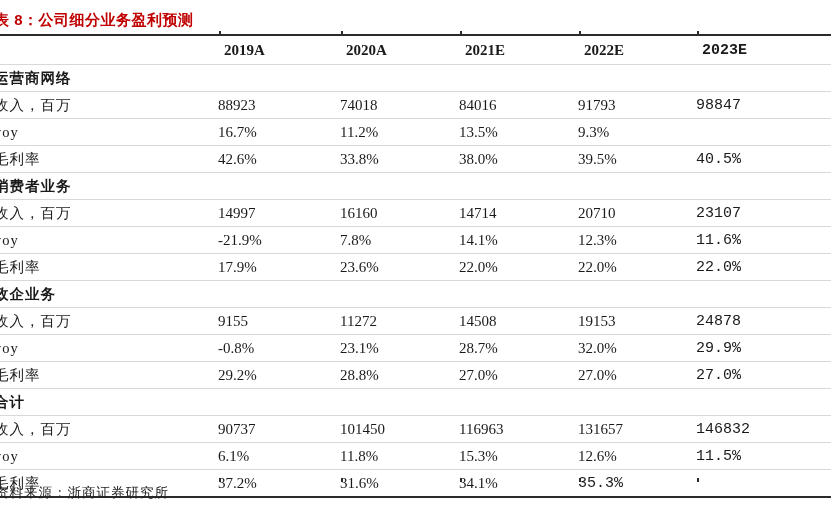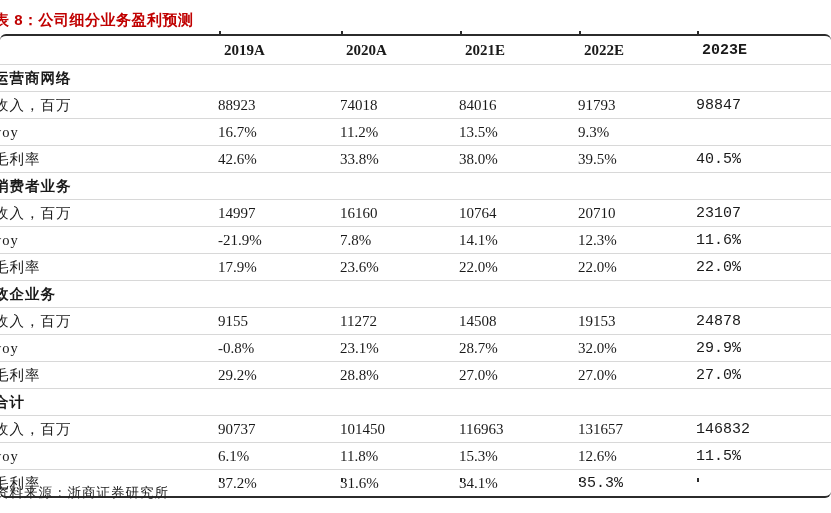--- a/index.html
+++ b/index.html
@@ -6,21 +6,21 @@
   body{width:831px;height:513px;overflow:hidden;}
   .page{position:relative;width:673px;height:513px;background:#fff;
         font-family:"Liberation Serif", serif;color:#1a1a1a;}
 
   .title{position:absolute;left:-6px;top:11px;white-space:nowrap;
          font-family:"Liberation Sans", sans-serif;font-weight:bold;
          font-size:15px;color:#c00000;letter-spacing:0.5px;}
 
   .table{position:absolute;left:0;top:34px;width:831px;
          border-top:2.5px solid #2b2b2b;border-bottom:2.5px solid #2b2b2b;
-         box-sizing:border-box;border-radius:6px;}
+         box-sizing:border-box;}
   .row{display:flex;align-items:center;height:26px;
        border-bottom:1px solid #d8d8d8;}
   .row.header-row{height:28px;}
   .row:last-child{border-bottom:none;}
 
   .cell{box-sizing:border-box;overflow:visible;white-space:nowrap;}
   .label-cell{width:220px;padding-left:0;}
   .c1{width:122px;padding-left:4px;}
   .c2{width:119px;padding-left:4px;}
   .c3{width:119px;padding-left:4px;}
@@ -97,21 +97,21 @@
       <div class="cell c1"></div>
         <div class="cell c2"></div>
       <div class="cell c3"></div>
         <div class="cell c4"></div>
       <div class="cell c5"></div>
     </div>
     <div class="row">
       <div class="cell label-cell row-label">收入，百万</div>
       <div class="cell c1 value">14997</div>
       <div class="cell c2 value">16160</div>
-      <div class="cell c3 value">10764</div>
+      <div class="cell c3 value">14714</div>
       <div class="cell c4 value">20710</div>
       <div class="cell c5 value">23107</div>
     </div>
     <div class="row">
       <div class="cell label-cell row-label">yoy</div>
       <div class="cell c1 value">-21.9%</div>
       <div class="cell c2 value">7.8%</div>
       <div class="cell c3 value">14.1%</div>
       <div class="cell c4 value">12.3%</div>
       <div class="cell c5 value">11.6%</div>

